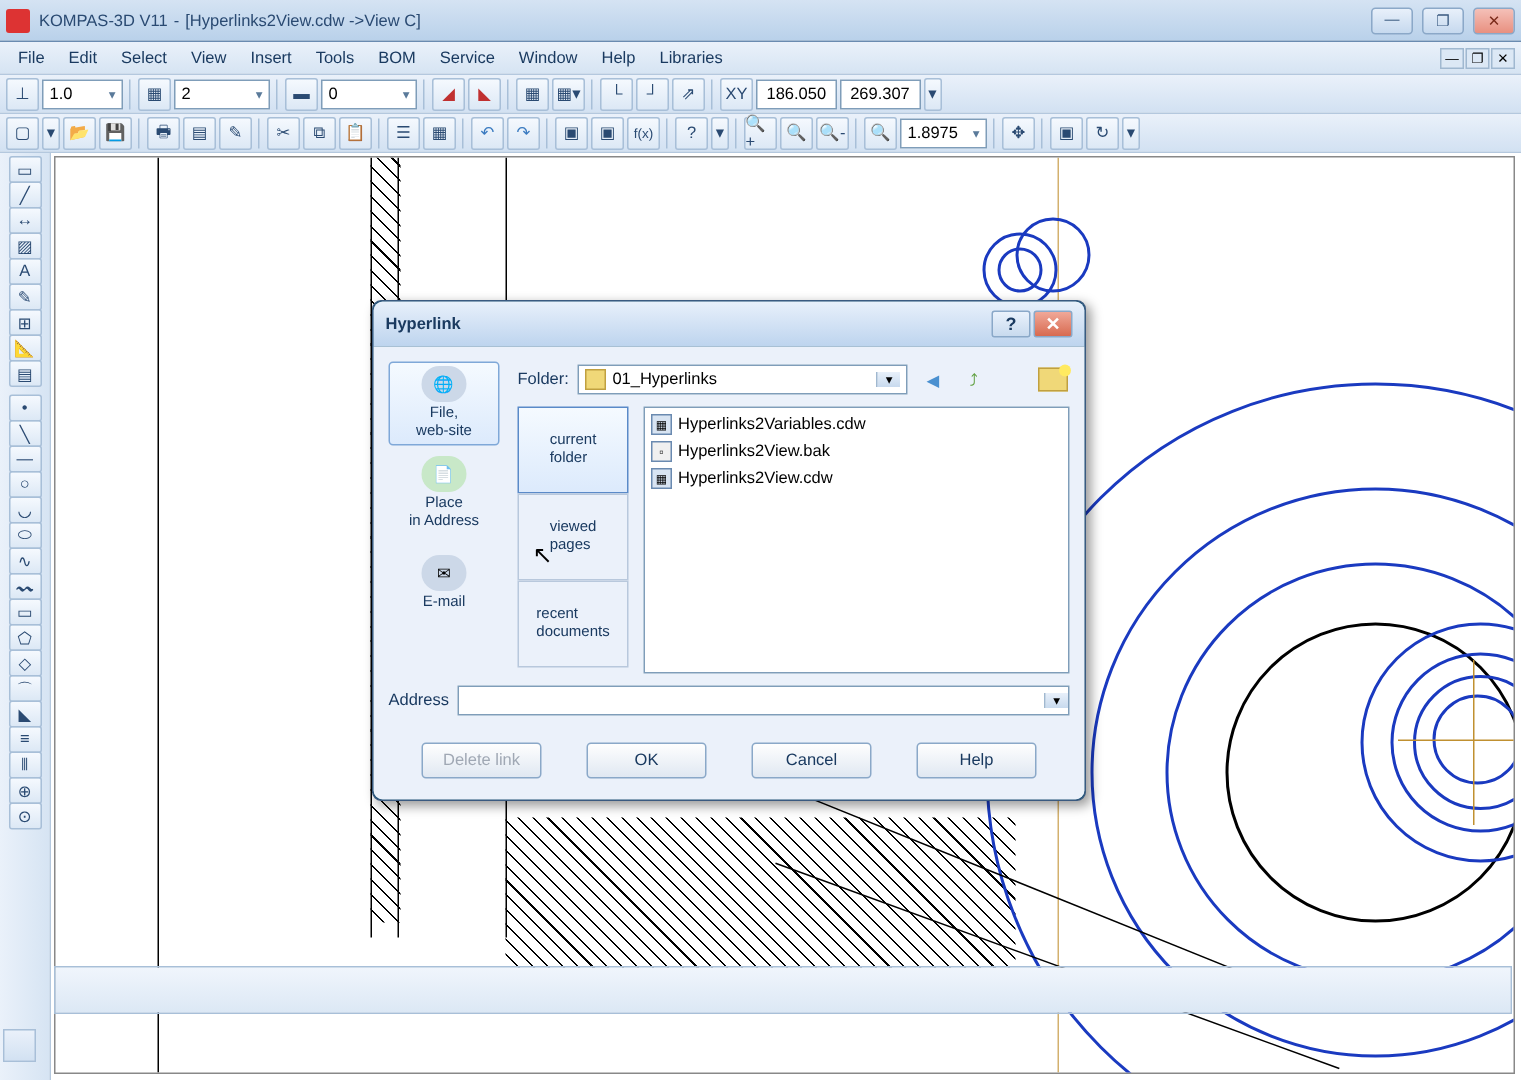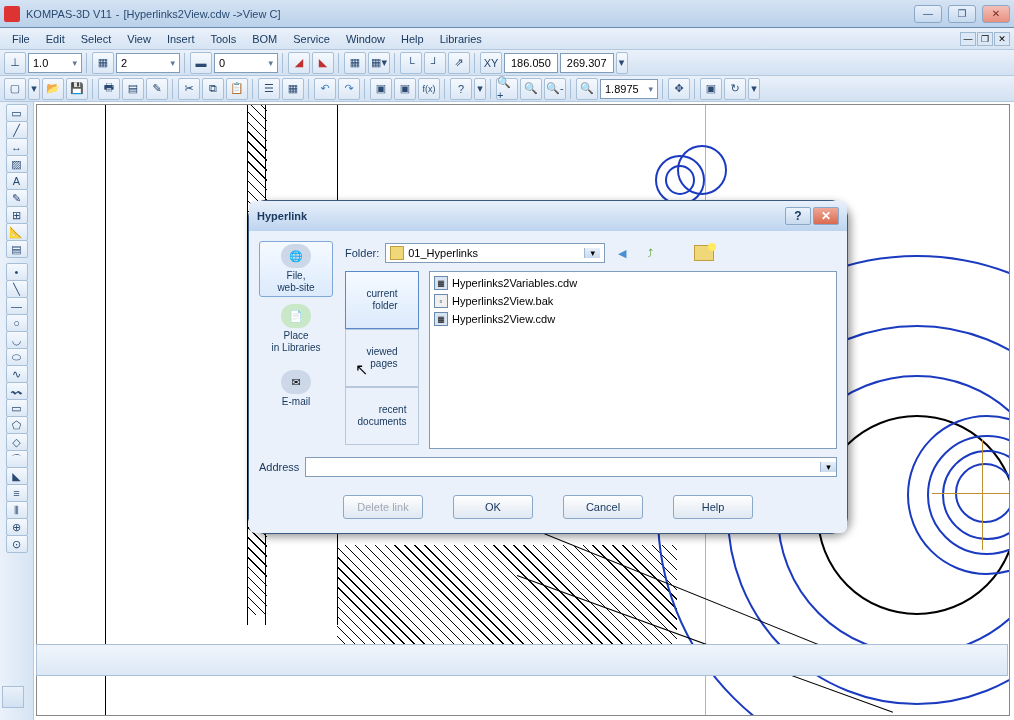--- a/index.html
+++ b/index.html
@@ -56,21 +56,21 @@
 .big-arc8 { left: 918px; top: 358px; width: 60px; height: 60px; }
 .cross-h { position:absolute; left:895px; top:388px; width:110px; height:1px; background:#c09030; }
 .cross-v { position:absolute; left:945px; top:335px; width:1px; height:110px; background:#c09030; }
 .diag { position:absolute; width:400px; height:1px; background:#000; transform-origin: left center; top:470px; left:480px; transform: rotate(20deg); }
 .diag2 { position:absolute; width:400px; height:1px; background:#000; top:490px; left:460px; transform: rotate(22deg); }
 
 .bottom-panel { position:absolute; left:36px; right:6px; bottom: 44px; height: 32px; background: linear-gradient(#f0f5fc,#dce8f5); border: 1px solid #a8bfd8; }
 .bottom-tab { position:absolute; left:2px; bottom:12px; width:22px; height:22px; background:linear-gradient(#eaf1fa,#d2e1f2); border:1px solid #a8bfd8; }
 
 
-.dialog { position: absolute; left: 248px; top: 200px; width: 600px; background: #0c4a6e; border: 1px solid #3a5a80; border-radius: 18px; box-shadow: 3px 3px 8px rgba(0,0,0,0.4); }
+.dialog { position: absolute; left: 248px; top: 200px; width: 476px; background: #0c4a6e; border: 1px solid #3a5a80; border-radius: 6px; box-shadow: 3px 3px 8px rgba(0,0,0,0.4); }
 .dlg-title { height: 30px; background: linear-gradient(#e8f0fb,#bdd4ee); border-radius: 6px 6px 0 0; display:flex; align-items:center; padding:0 8px; color:#1a3a60; font-weight:bold; }
 .dlg-title-ctrls { margin-left:auto; display:flex; gap:2px; }
 .dlg-tbtn { width:26px; height:18px; border:1px solid #8aa8c8; background:linear-gradient(#eaf2fc,#c8daee); border-radius:2px; display:flex; align-items:center; justify-content:center; cursor:pointer; font-size:12px; }
 .dlg-tbtn.close { background: linear-gradient(#f0a898,#d86a50); color:#fff; font-weight:bold; }
 .dlg-body { padding: 10px; background:#ebf1fa; border-radius: 0 0 6px 6px; }
 
 .linkto-col { width: 78px; float:left; }
 .linkto-item { width: 74px; height: 56px; border: 1px solid transparent; border-radius: 3px; display:flex; flex-direction:column; align-items:center; justify-content:center; gap:2px; cursor:pointer; margin-bottom:4px; }
 .linkto-item.sel { background: linear-gradient(#f5faff,#dceafc); border: 1px solid #7fa8d8; }
 .linkto-icon { width: 30px; height: 24px; background: #ccd8e8; border-radius: 12px; display:flex; align-items:center; justify-content:center; }
@@ -80,21 +80,21 @@
 .folder-lbl { color:#1a3a60; }
 .folder-combo { flex: 0 0 220px; height: 20px; background:#fff; border:1px solid #7f9db9; display:flex; align-items:center; padding:0 4px; }
 .folder-combo .f-icon { width:14px; height:14px; background:#f0d878; border:1px solid #c0a040; margin-right:4px; }
 .folder-combo .dd { margin-left:auto; width:16px; text-align:center; background:linear-gradient(#e8f0fa,#c8daee); border-left:1px solid #a0b8d0; font-size:9px; }
 .nav-btn { width:22px; height:22px; border:1px solid transparent; border-radius:3px; display:flex; align-items:center; justify-content:center; cursor:pointer; }
 .new-folder-icon { width:20px; height:16px; background:#f0d878; border:1px solid #c0a040; position:relative; }
 .new-folder-icon:before { content:''; position:absolute; top:-3px; right:-3px; width:8px; height:8px; background:#ffea60; border-radius:50%; }
 
 .browse-row { margin-left: 86px; margin-top: 6px; display:flex; gap:6px; height: 178px; }
 .tab-col { width: 78px; display:flex; flex-direction:column; gap:0; }
-.tab-box { width: 74px; height: 58px; border: 1px solid #b8c8dc; display:flex; align-items:center; justify-content:center; text-align:right; font-size:10px; line-height:12px; color:#1a3a60; cursor:pointer; white-space:pre-line; background:#ebf1fa; }
+.tab-box { width: 74px; height: 58px; border: 1px solid #b8c8dc; display:flex; align-items:center; justify-content:center; text-align:left; font-size:10px; line-height:12px; color:#1a3a60; cursor:pointer; white-space:pre-line; background:#ebf1fa; }
 .tab-box.sel { background: linear-gradient(#f5faff,#dceafc); border:1px solid #5a8ac8; }
 .file-list { flex:1; background:#fff; border:1px solid #7f9db9; padding:2px; }
 .file-item { display:flex; align-items:center; gap:4px; height:18px; padding:0 2px; cursor:pointer; }
 .f-ico { width:14px; height:14px; border:1px solid #6a8ab0; background:#d8e4f2; font-size:8px; display:flex; align-items:center; justify-content:center; }
 
 .addr-row { margin-top: 8px; display:flex; align-items:center; gap:6px; }
 .addr-lbl { color:#1a3a60; }
 .addr-combo { flex:1; height:20px; background:#fff; border:1px solid #7f9db9; display:flex; align-items:center; }
 .addr-combo .dd { margin-left:auto; width:16px; text-align:center; background:linear-gradient(#e8f0fa,#c8daee); border-left:1px solid #a0b8d0; font-size:9px; }
 
@@ -289,21 +289,21 @@
 
     <div class="linkto-col">
       <div class="linkto-item sel">
         <div class="linkto-icon">🌐</div>
         <div class="linkto-lbl">File,
 web-site</div>
       </div>
       <div class="linkto-item">
         <div class="linkto-icon" style="background:#c8e8c8">📄</div>
         <div class="linkto-lbl">Place
-in Libraries</div>
+in Address</div>
       </div>
       <div class="linkto-item">
         <div class="linkto-icon">✉</div>
         <div class="linkto-lbl">E-mail</div>
       </div>
     </div>
 
     <div class="folder-row">
       <span class="folder-lbl">Folder:</span>
       <div class="folder-combo">

